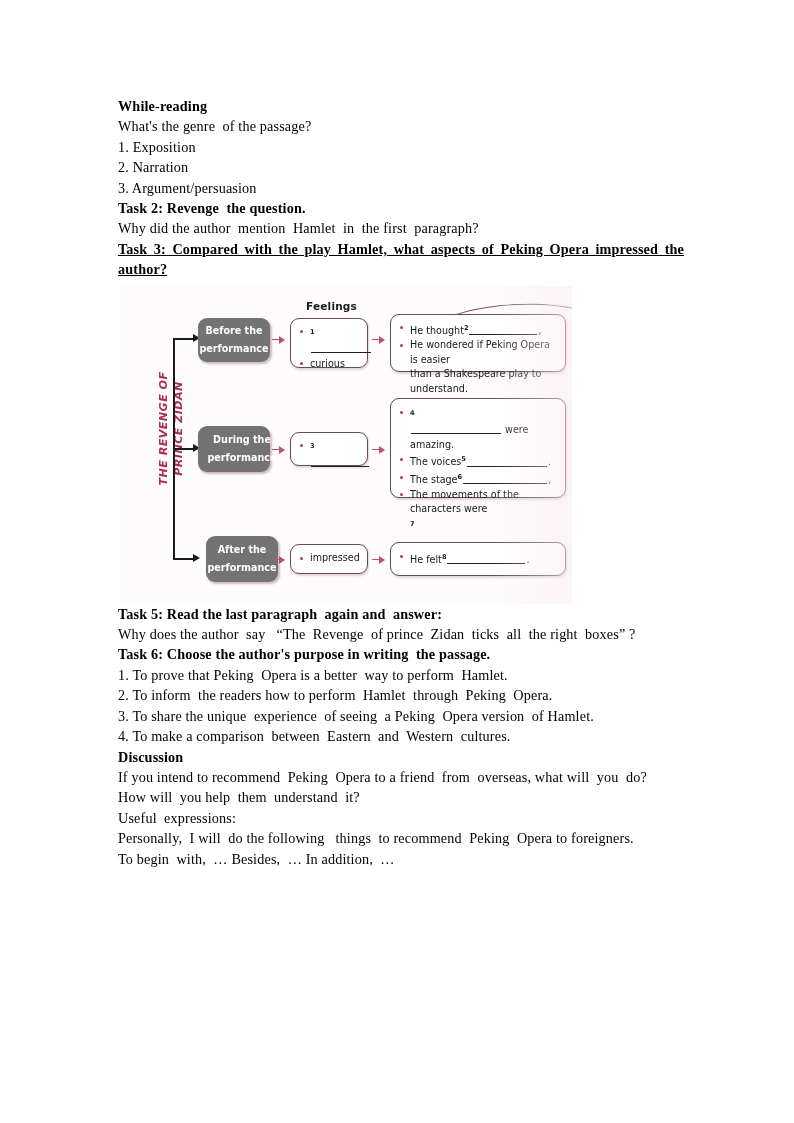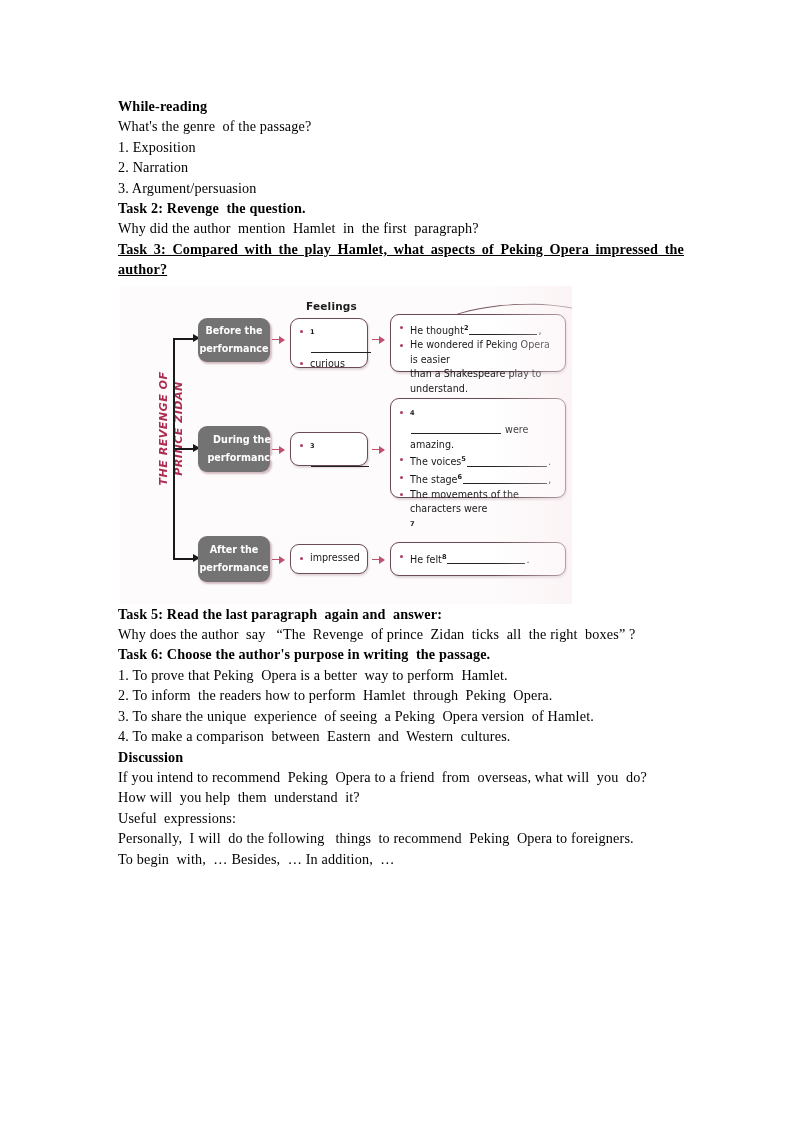--- a/index.html
+++ b/index.html
@@ -290,21 +290,21 @@
         <div class="bl">
           <span>The stage</span><span class="sup">6</span><span class="blank" style="width:84px;"></span><span>,</span>
         </div>
         <div class="bl">The movements of the characters were</div>
         <div class="bl cont">
           <span class="sup">7</span><br>
           <span class="blank" style="width:82px;"></span><span>.</span>
         </div>
       </div>
 
-      <div class="stage" style="left:78px; top:250px; height:46px;">After the
+      <div class="stage" style="left:86px; top:250px; height:46px;">After the
 performance</div>
 
       <div class="carrow" style="left:152px; top:273px; width:12px;"></div>
 
       <div class="wbox shadowed" style="left:170px; top:258px; width:78px; height:30px; display:flex; align-items:center;">
         <div class="bl" style="width:100%;">impressed</div>
       </div>
 
       <div class="carrow" style="left:252px; top:273px; width:12px;"></div>
 

